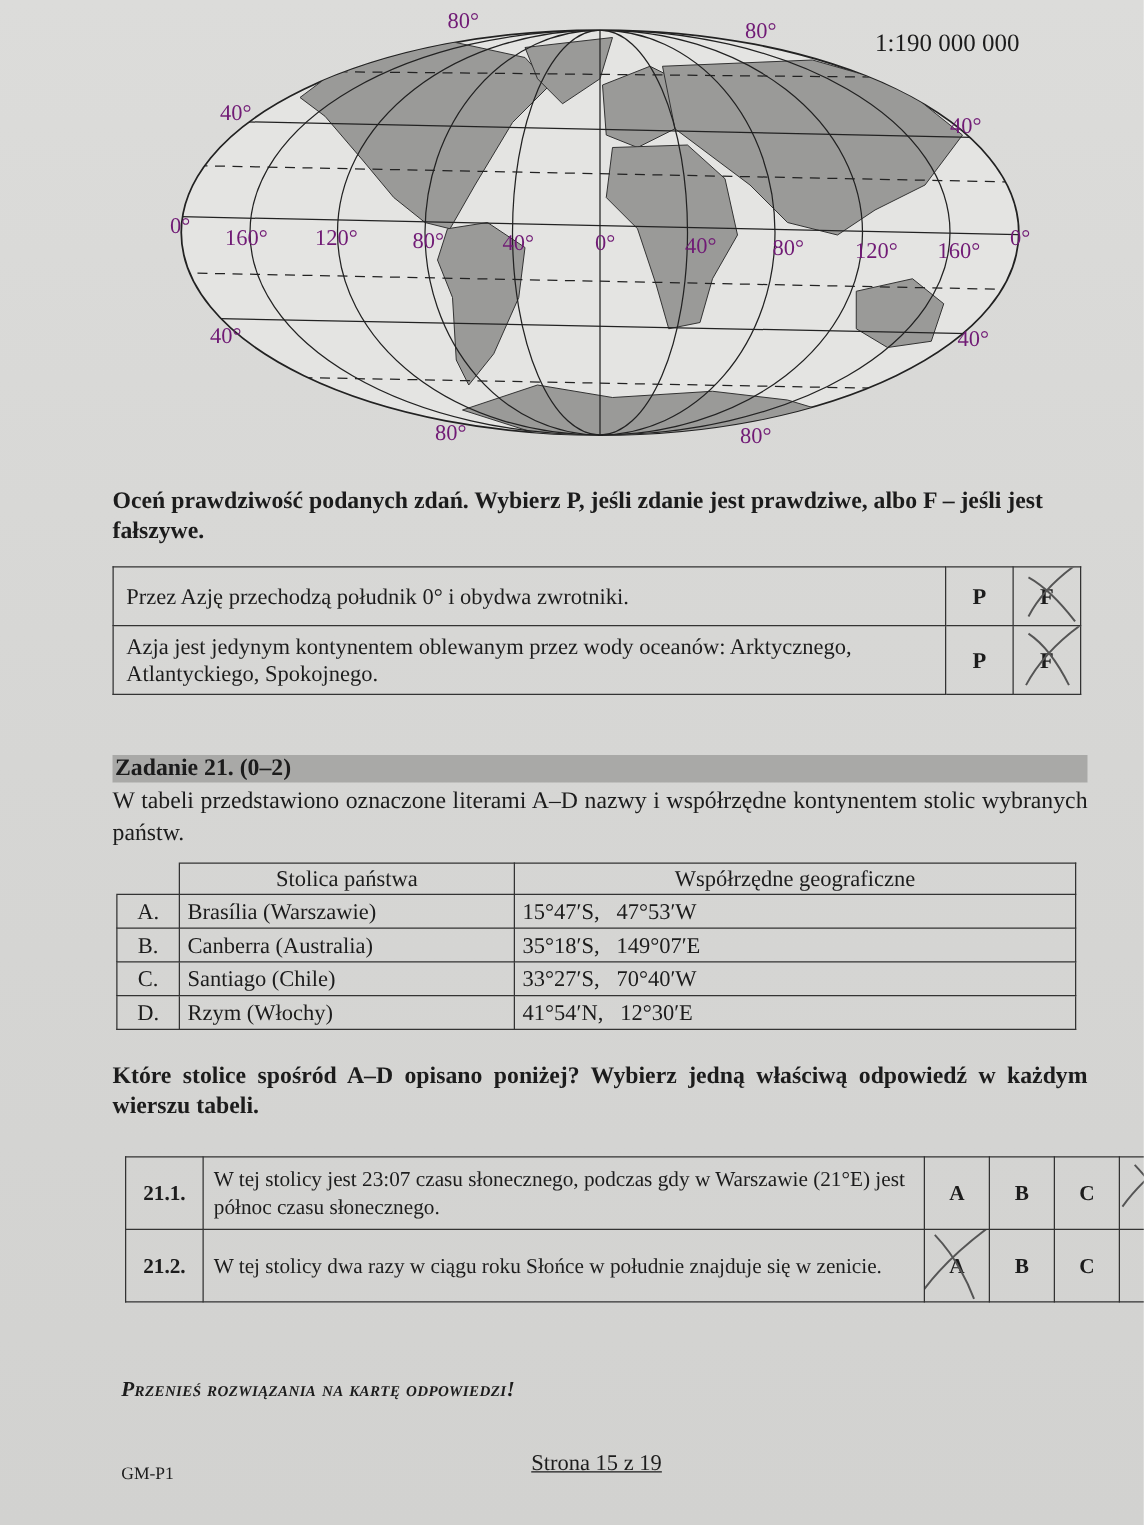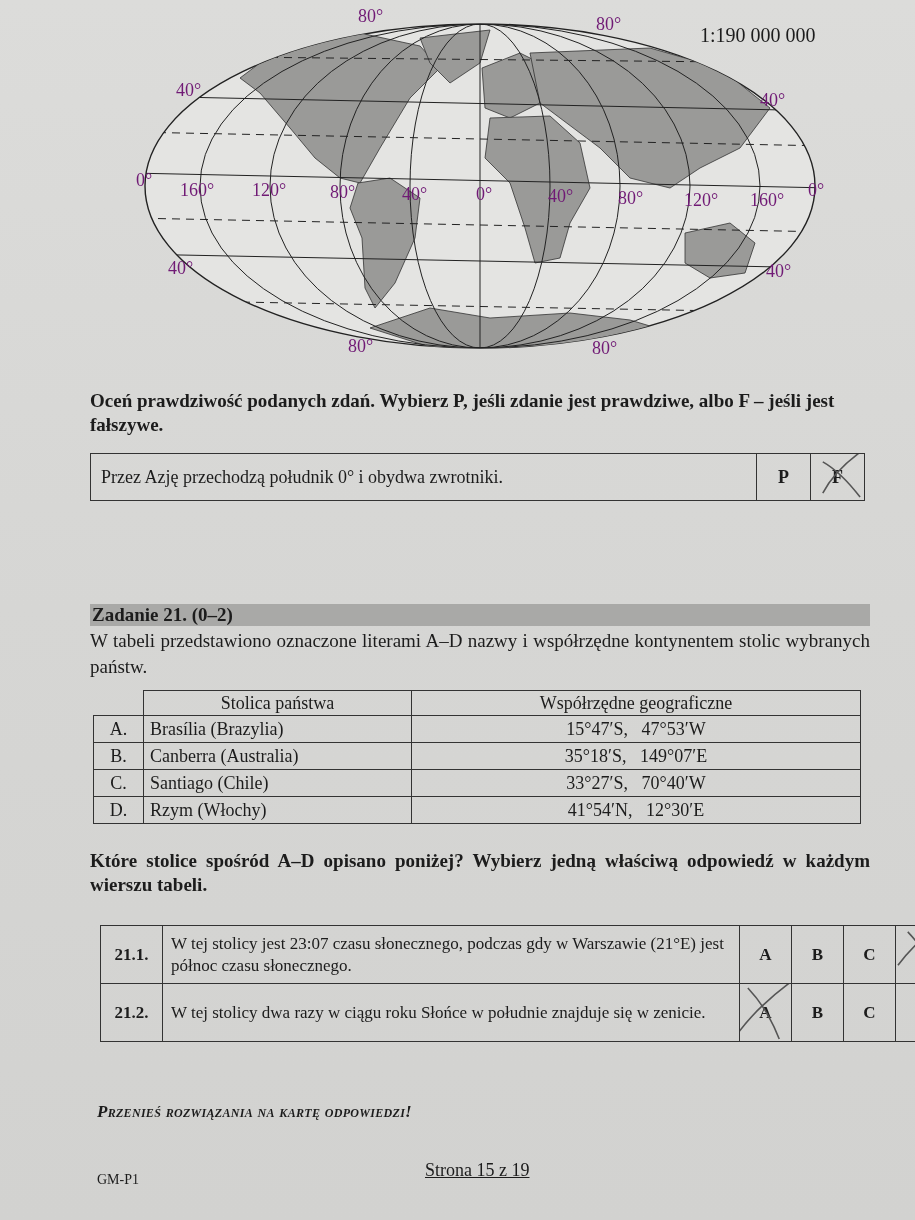--- a/index.html
+++ b/index.html
@@ -28,21 +28,21 @@
 
   .cross { position: absolute; left: 0; top: 0; width: 100%; height: 100%; pointer-events: none; }
 
   .task-header { position: absolute; left: 90px; top: 604px; width: 780px; height: 22px; background: #a9a9a7; font-weight: bold; font-size: 19px; line-height: 22px; padding-left: 2px; }
   .task-intro { position: absolute; left: 90px; top: 628px; width: 780px; font-size: 19px; line-height: 26px; text-align: justify; text-align-last: left; }
 
   .cap-table { position: absolute; left: 93px; top: 690px; width: 768px; }
   .cap-table td { border: 1.5px solid #333; font-size: 18px; height: 27px; padding: 0 6px; line-height: 22px; }
   .cap-table td.letter { width: 50px; text-align: center; }
   .cap-table td.name { width: 268px; }
-  .cap-table td.coord { text-align: center; }
+  .cap-table td.coord { }
   .cap-table th { font-weight: normal; border: 1.5px solid #333; font-size: 18px; height: 25px; text-align: center; }
   .cap-table th.blank { border-top: none; border-left: none; }
 
   .mc-table { position: absolute; left: 100px; top: 925px; width: 848px; }
   .mc-table td { border: 1.5px solid #333; font-size: 17px; line-height: 22px; padding: 3px 8px; }
   .mc-table td.num { width: 62px; font-weight: bold; text-align: center; padding: 0; }
   .mc-table td.opt { width: 52px; text-align: center; font-weight: bold; padding: 0; position: relative; }
   .mc-table tr td { height: 58px; }
 
   .transfer { position: absolute; left: 97px; top: 1102px; font-style: italic; font-weight: bold; font-size: 17px; letter-spacing: 0.3px; font-variant: small-caps; }
@@ -124,36 +124,45 @@
   <tbody>
       <tr class="r1">
     <td>Przez Azję przechodzą południk 0° i obydwa zwrotniki.</td>
     <td class="opt"><span>P</span></td>
     <td class="opt"><span>F</span>
       <svg class="cross" viewBox="0 0 54 47" preserveAspectRatio="none">
             <path d="M12,40 Q25,15 56,-6 M12,8 Q30,18 50,44" stroke="#555" stroke-width="1.6" fill="none"></path>
           </svg>
     </td>
   </tr>
+  <tr class="r2">
+    <td>Azja jest jedynym kontynentem oblewanym przez wody oceanów: Arktycznego, Atlantyckiego, Spokojnego.</td>
+    <td class="opt"><span>P</span></td>
+    <td class="opt"><span>F</span>
+      <svg class="cross" viewBox="0 0 54 55" preserveAspectRatio="none">
+            <path d="M10,48 Q25,20 56,-2 M12,6 Q30,18 45,48" stroke="#555" stroke-width="1.6" fill="none"></path>
+          </svg>
+    </td>
+  </tr>
 </tbody>
   </table>
 
 <div class="task-header">Zadanie 21. (0–2)</div>
 <div class="task-intro">W tabeli przedstawiono oznaczone literami A–D nazwy i współrzędne kontynentem stolic wybranych państw.</div>
 
 <table class="cap-table">
   <tbody>
       <tr>
     <th class="blank"></th>
     <th>Stolica państwa</th>
     <th>Współrzędne geograficzne</th>
   </tr>
   <tr>
     <td class="letter">A.</td>
-    <td class="name">Brasília (Brazylia)</td>
+    <td class="name">Brasília (Warszawie)</td>
     <td class="coord" style="white-space:pre">15°47′S,   47°53′W</td>
   </tr>
   <tr>
     <td class="letter">B.</td>
     <td class="name">Canberra (Australia)</td>
     <td class="coord" style="white-space:pre">35°18′S,   149°07′E</td>
   </tr>
   <tr>
     <td class="letter">C.</td>
     <td class="name">Santiago (Chile)</td>

